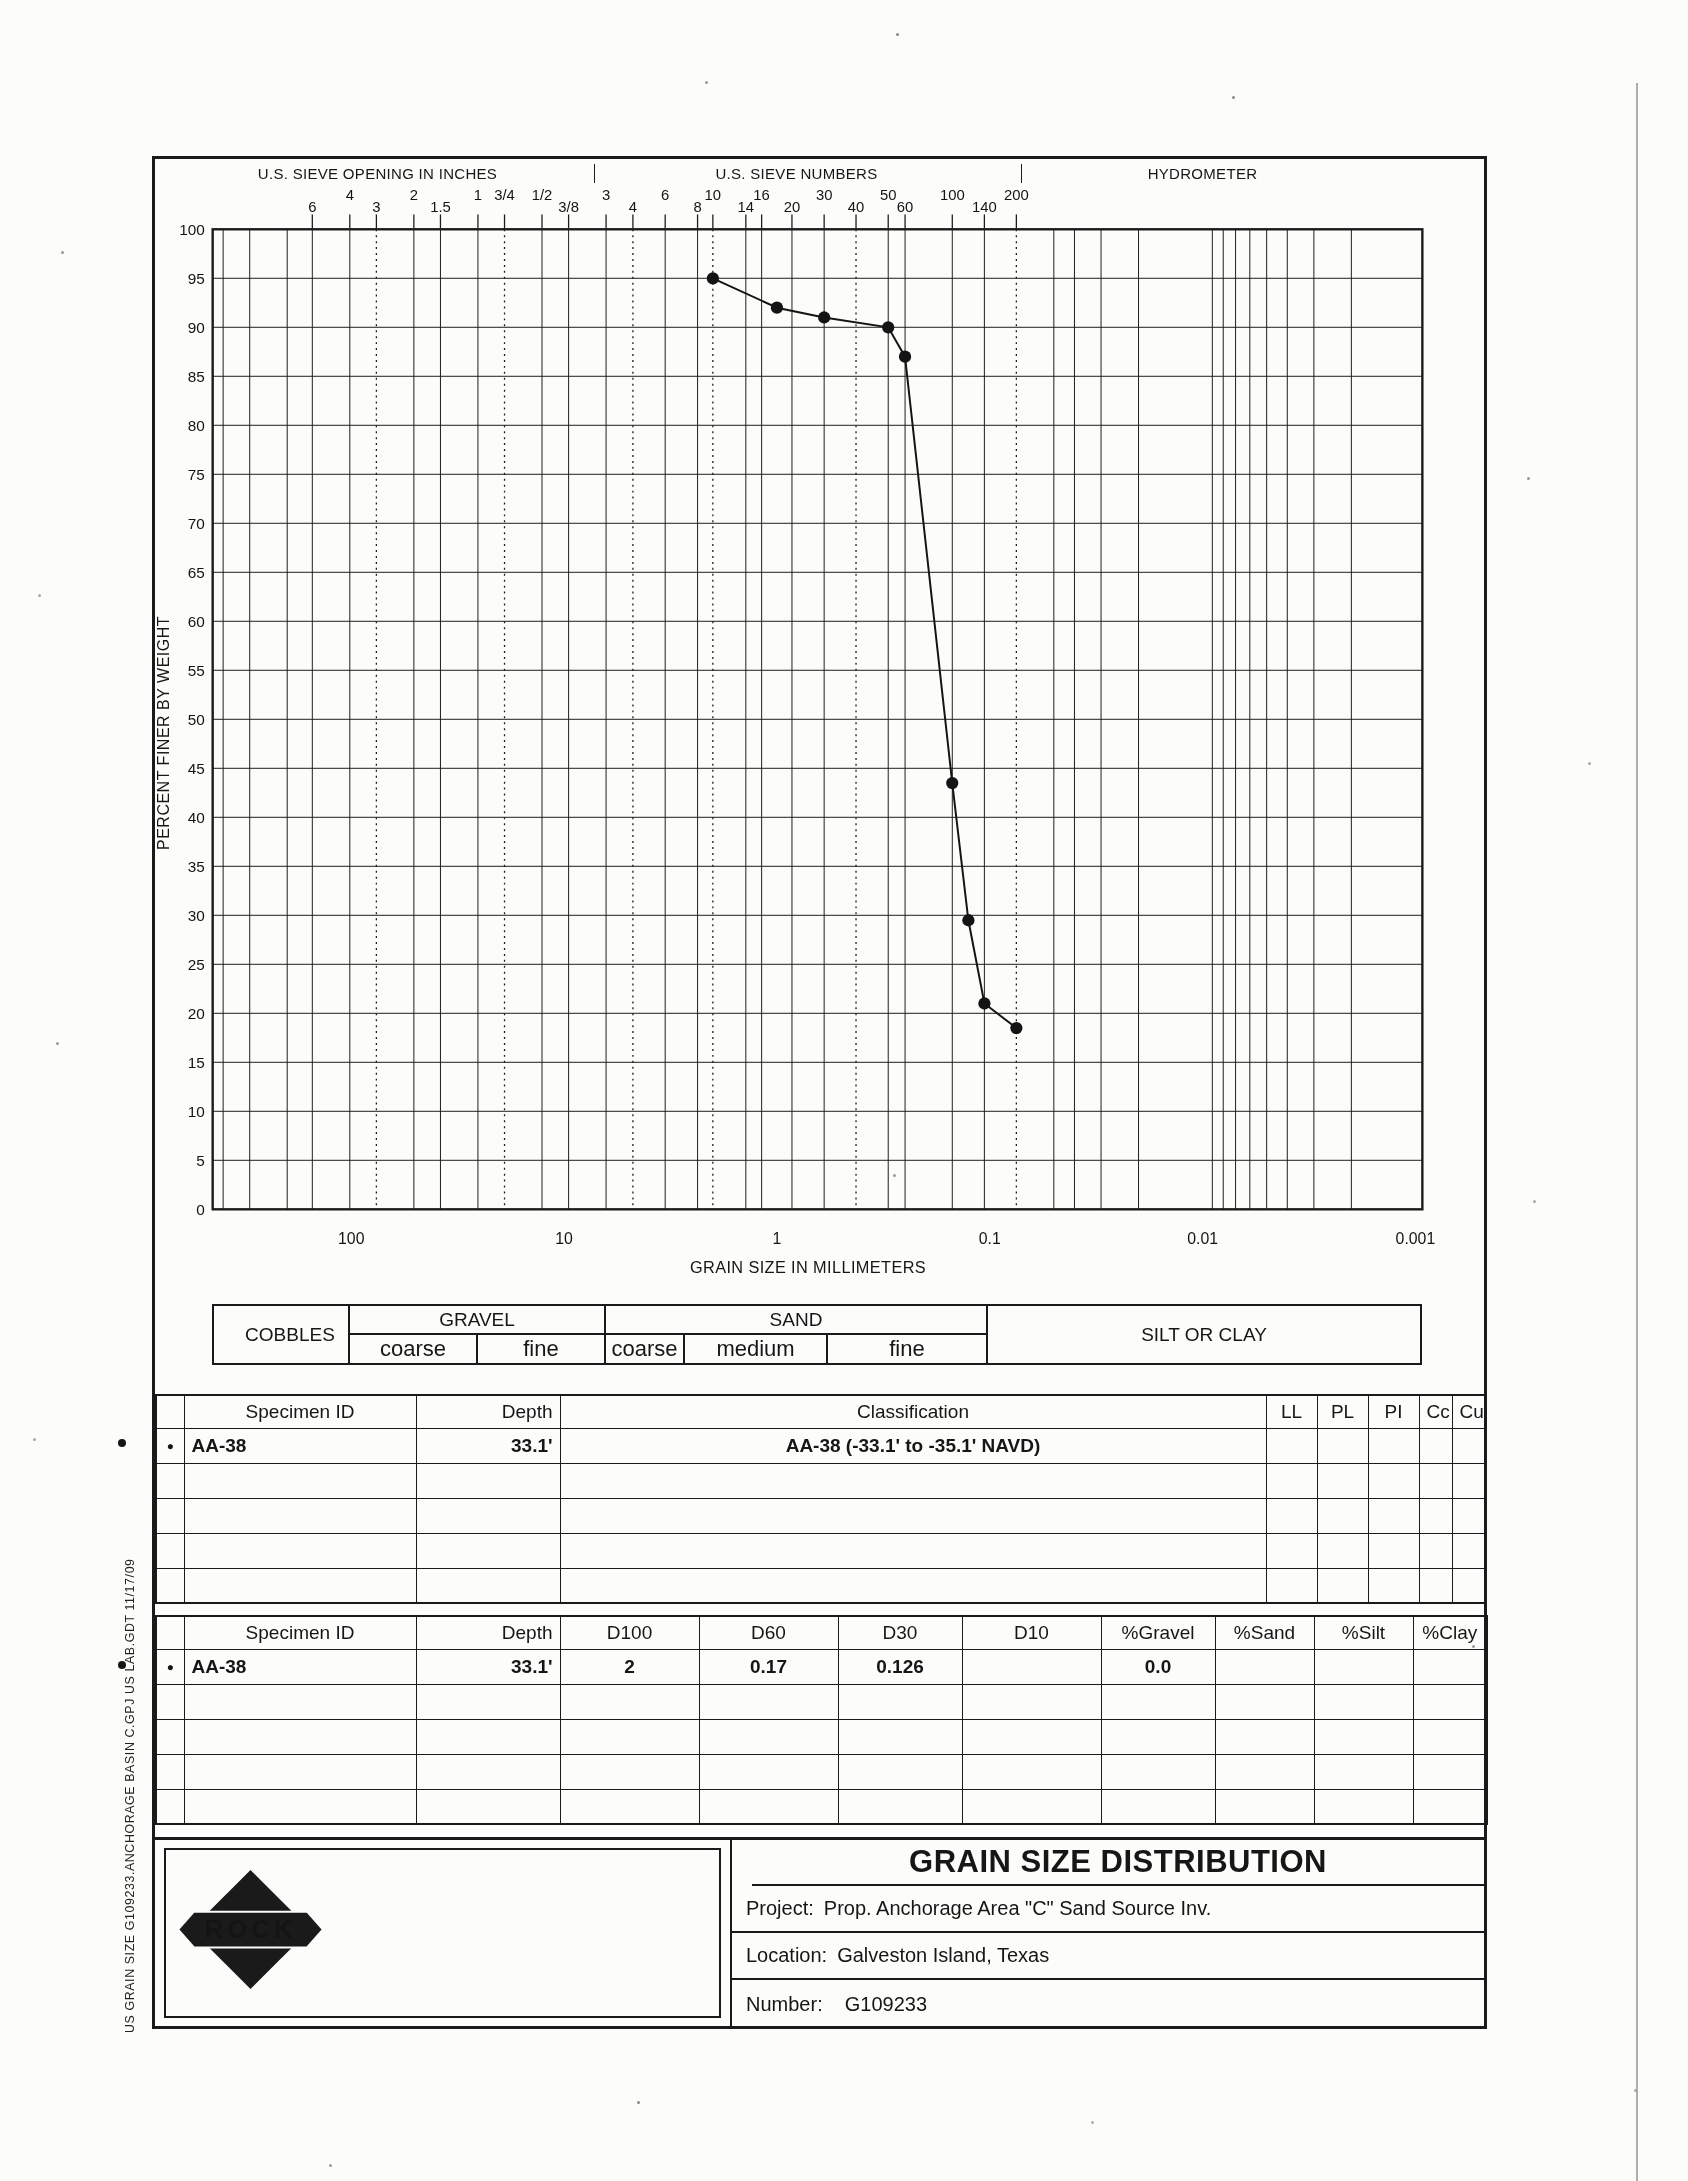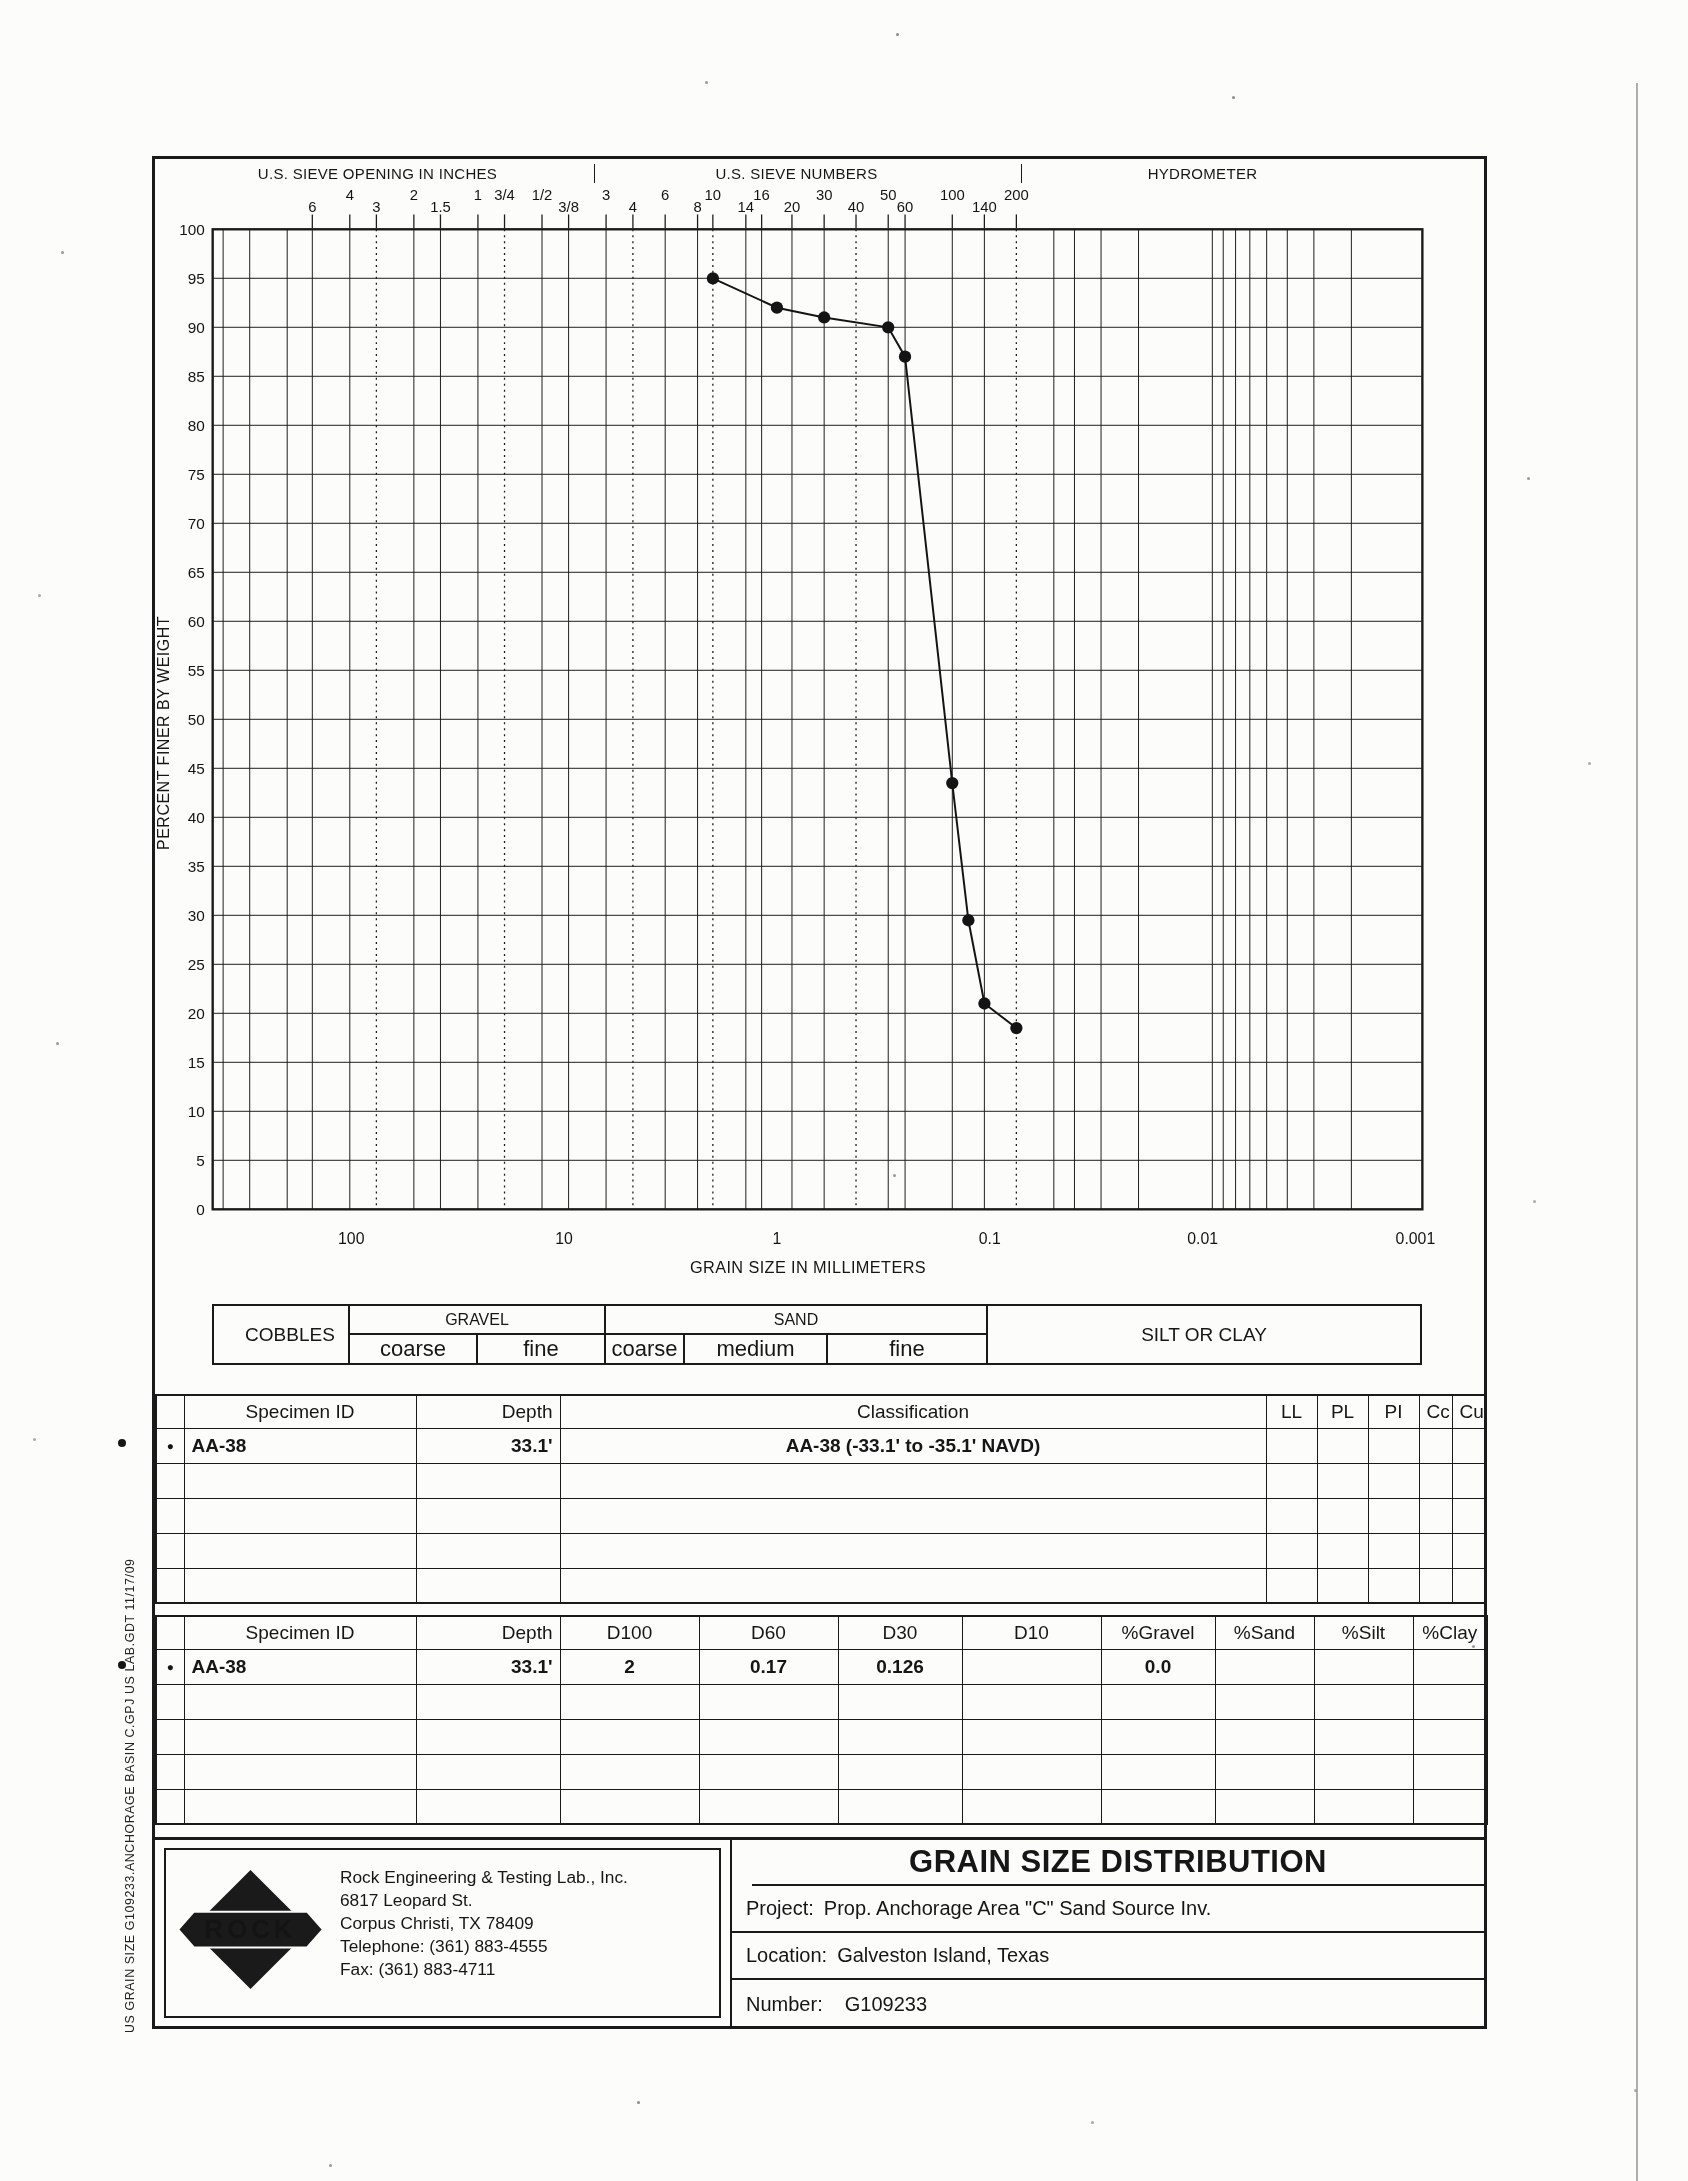--- a/index.html
+++ b/index.html
@@ -9,21 +9,21 @@
   svg text{font-family:"Liberation Sans",sans-serif;fill:#141414;}
   .chart-hdr{position:absolute;top:6px;font-size:15px;text-align:center;letter-spacing:0.3px;white-space:nowrap;}
   .hdr-div{position:absolute;top:5px;height:19px;border-left:1.6px solid #1a1a1a;width:0;}
   .ylab{position:absolute;left:0px;top:410px;height:327px;width:22px;writing-mode:vertical-rl;transform:rotate(180deg);font-size:16px;letter-spacing:0.5px;text-align:center;white-space:nowrap;}
   .xlab{position:absolute;left:455px;top:1099px;width:396px;text-align:center;font-size:16.3px;letter-spacing:0.4px;}
   
   .classbar{position:absolute;left:57px;top:1145px;width:1210px;height:61px;border:2.2px solid #1a1a1a;box-sizing:border-box;display:flex;}
   .cb-cell{box-sizing:border-box;border-right:2.2px solid #1a1a1a;display:flex;align-items:center;justify-content:center;font-size:19px;}
   .cb-cell.last{border-right:none;flex:1;}
   .cb-group{box-sizing:border-box;border-right:2.2px solid #1a1a1a;display:flex;flex-direction:column;}
-  .cb-top{height:29px;box-sizing:border-box;border-bottom:2.2px solid #1a1a1a;display:flex;align-items:center;justify-content:center;font-size:16px;}
+  .cb-top{height:29px;box-sizing:border-box;border-bottom:2.2px solid #1a1a1a;display:flex;align-items:center;justify-content:center;font-size:19px;}
   .cb-subrow{flex:1;display:flex;}
   .cb-sub{box-sizing:border-box;border-right:2.2px solid #1a1a1a;display:flex;align-items:center;justify-content:center;font-size:22px;text-align:right;}
   .cb-sub.last{border-right:none;flex:1;}
   
   table{position:absolute;left:0;border-collapse:collapse;table-layout:fixed;border:2.5px solid #1a1a1a;}
   #table1{top:1235px;width:1329px;}
   #table2{top:1456px;width:1329px;}
   th,td{border:1.7px solid #1a1a1a;font-size:19px;white-space:nowrap;overflow:hidden;padding:0 7px;box-sizing:border-box;}
   th{font-weight:normal;height:33px;}
   td{height:35px;font-weight:bold;}
@@ -435,27 +435,20 @@
       </table>
 
     <div class="footer">
       <div class="f-left">
         <div class="f-left-inner">
           <svg class="logo" viewBox="0 0 150 138">
             <polygon points="75,6 135,66 75,126 15,66" fill="#1a1a1a"></polygon>
             <polygon points="2,66 18,48 132,48 148,66 132,84 18,84" fill="#1a1a1a" stroke="#fcfcfa" stroke-width="2"></polygon>
             <text x="75" y="75" text-anchor="middle" fill="#ffffff" font-size="26" font-weight="bold" letter-spacing="4">ROCK</text>
           </svg>
-          <div class="company">
-            <div>Rock Engineering &amp; Testing Lab., Inc.</div>
-            <div>6817 Leopard St.</div>
-            <div>Corpus Christi, TX 78409</div>
-            <div>Telephone:  (361) 883-4555</div>
-            <div>Fax:  (361) 883-4711</div>
-          </div>
         </div>
       </div>
       <div class="f-right">
         <div class="f-title">GRAIN SIZE DISTRIBUTION</div>
         <div class="f-row">
           <span class="f-lab">Project:</span>
           <span>Prop. Anchorage Area "C" Sand Source Inv.</span>
         </div>
         <div class="f-row">
           <span class="f-lab">Location:</span>

